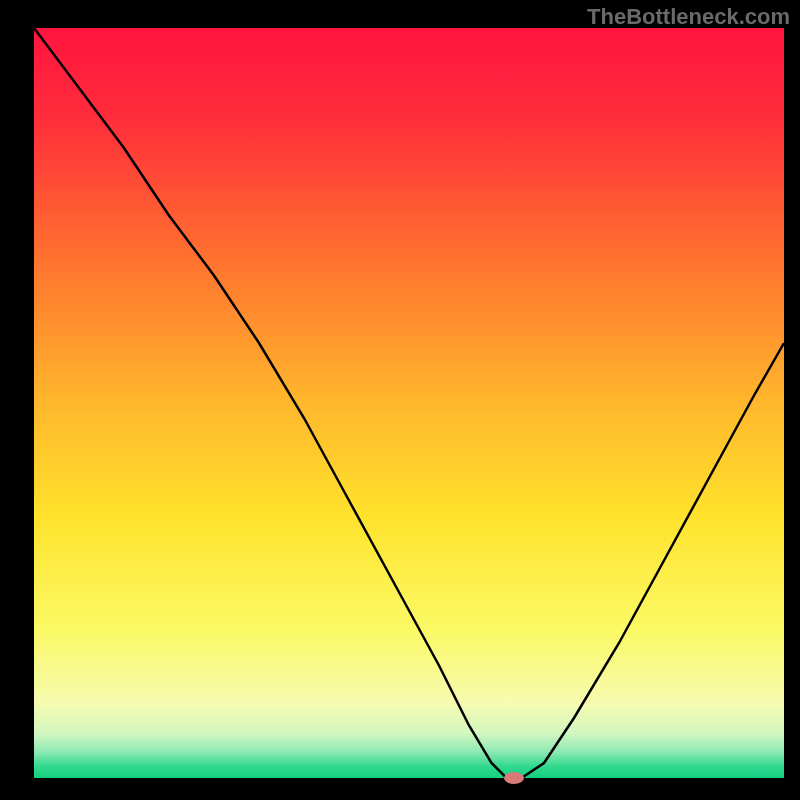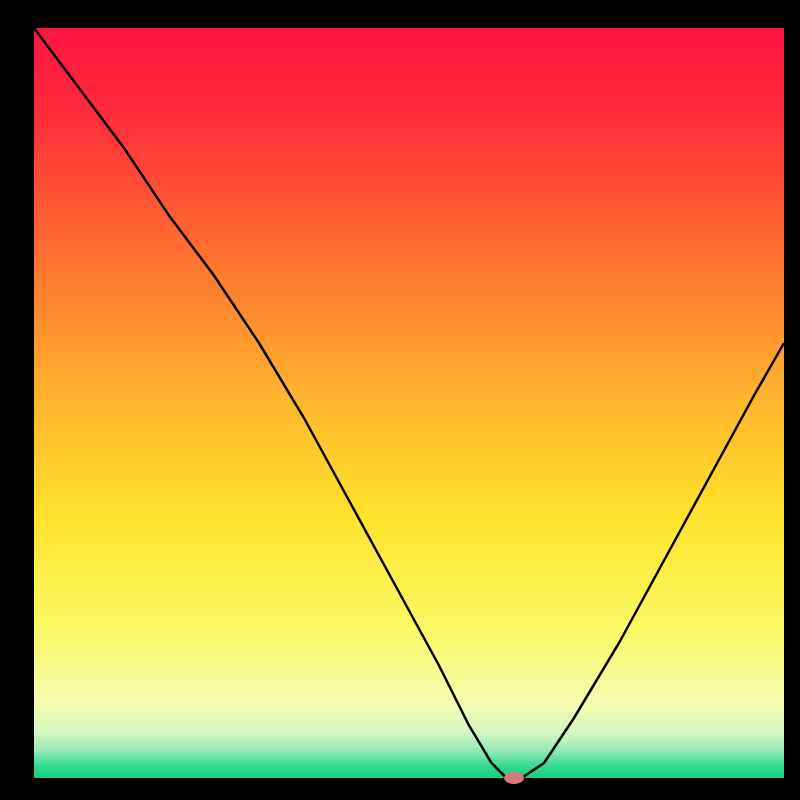--- a/index.html
+++ b/index.html
@@ -26,20 +26,21 @@
     z-index: 10;
   }
   svg {
     display: block;
   }
 </style>
 </head>
 <body>
 
 <div class="chart-container">
+  <div class="watermark">TheBottleneck.com</div>
   <svg id="chart-svg" width="800" height="800" viewBox="0 0 800 800">
     <defs>
       <linearGradient id="bg-grad" x1="0" y1="0" x2="0" y2="1">
           <stop offset="0%" stop-color="#ff143f"></stop>
           <stop offset="12%" stop-color="#ff2d3b"></stop>
           <stop offset="30%" stop-color="#ff6f2f"></stop>
           <stop offset="50%" stop-color="#ffb72c"></stop>
           <stop offset="65%" stop-color="#ffe22c"></stop>
           <stop offset="80%" stop-color="#fbf964"></stop>
           <stop offset="90%" stop-color="#f6fbb0"></stop>

